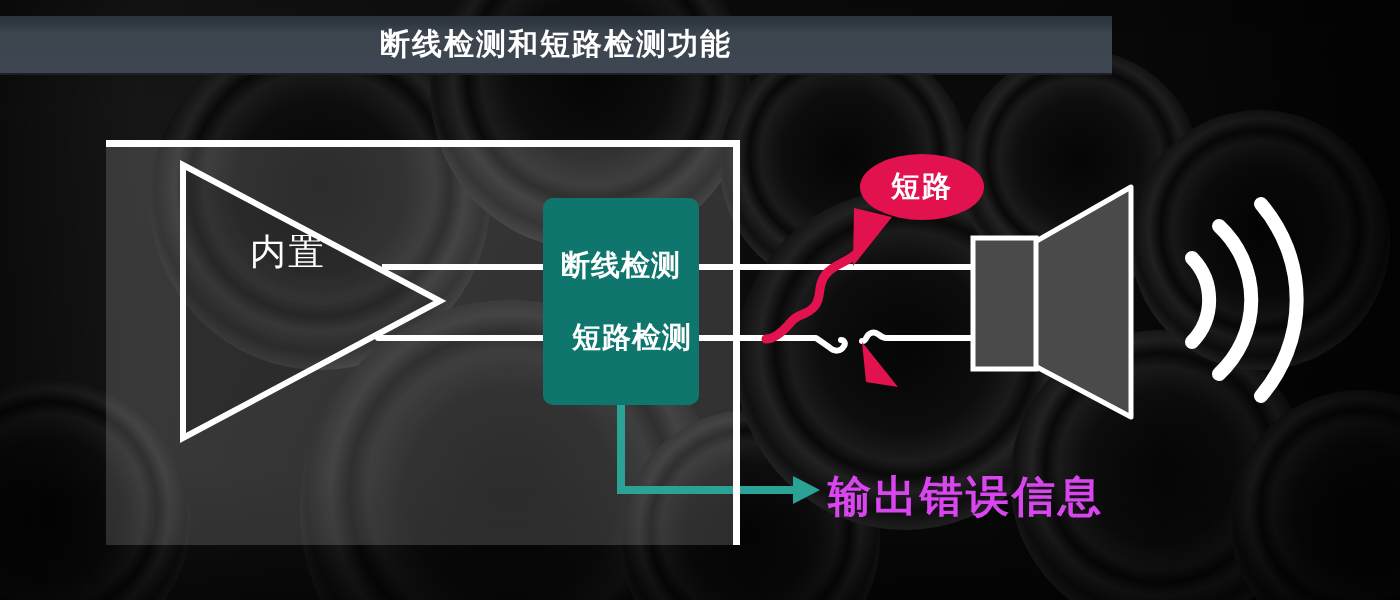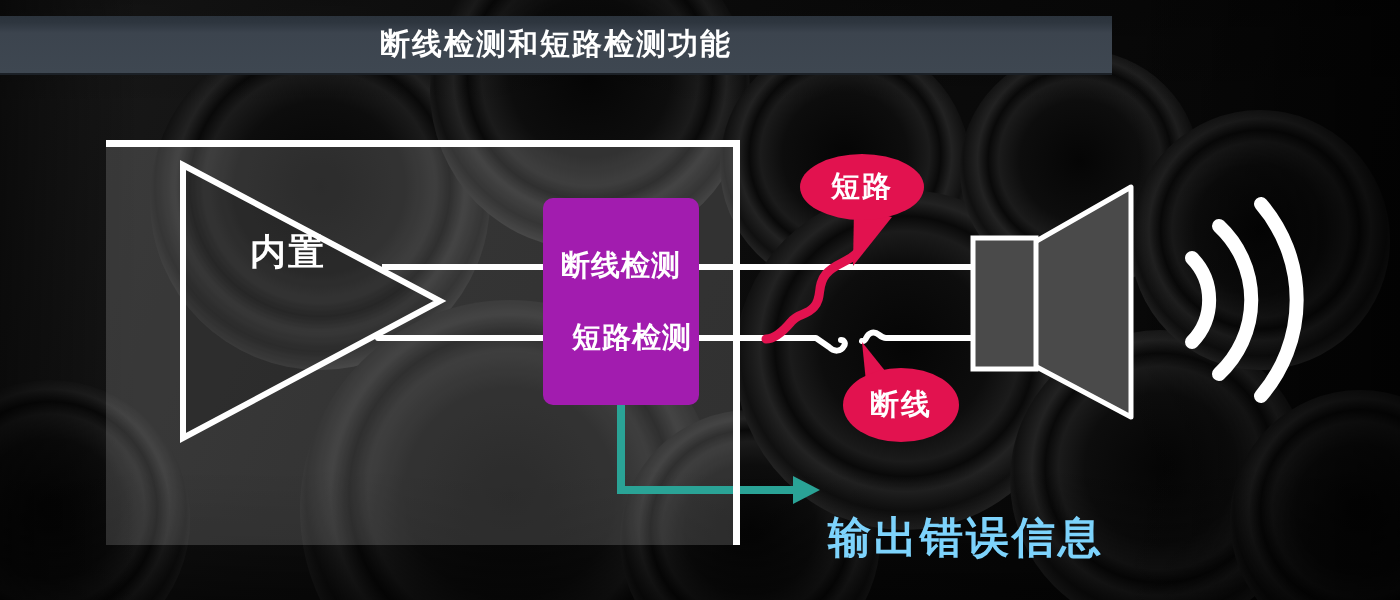--- a/index.html
+++ b/index.html
@@ -20,37 +20,37 @@
      background:linear-gradient(180deg,#2b333c 0%,#2e363f 12%,#3c444e 30%,#3e4751 100%);
      border-bottom:2px solid #1b2026;margin-top:16px;}
   .header .title{color:#ffffff;font-size:30px;font-weight:bold;letter-spacing:2px;}
   
   .sysbox{position:absolute;left:106px;top:140px;width:634px;height:405px;z-index:3;
      background:rgba(255,255,255,0.155);}
   
   .diag{position:absolute;inset:0;z-index:4;}
   
   .detector{position:absolute;left:543px;top:198px;width:156px;height:207px;z-index:5;
-     background:#a21caf;border-radius:10px;}
+     background:#0f766e;border-radius:10px;}
   .detector .lbl{position:absolute;left:0;width:100%;text-align:center;color:#fff;
      font-size:29px;font-weight:bold;line-height:30px;letter-spacing:1px;}
   .detector .lbl.l1{top:52px;}
   .detector .lbl.l2{top:124px;padding-left:11px;}
   
   .ampLabel{position:absolute;left:193px;top:231px;width:190px;z-index:7;color:#fff;
-     font-size:36px;font-weight:bold;line-height:42px;text-align:center;letter-spacing:2px;}
+     font-size:36px;font-weight:normal;line-height:42px;text-align:center;letter-spacing:2px;}
   
   .bubble{position:absolute;z-index:6;border-radius:50%;background:#e2124f;
      display:flex;align-items:center;justify-content:center;color:#fff;
      font-size:29px;font-weight:bold;letter-spacing:2px;}
-  .bubble.short{left:800px;top:154px;width:124px;height:66px;}
+  .bubble.short{left:860px;top:154px;width:124px;height:66px;}
   .bubble.break{left:843px;top:368px;width:116px;height:74px;}
   
-  .outLabel{position:absolute;left:828px;top:468px;z-index:7;color:#7dd3fc;
-     font-size:43px;font-weight:bold;letter-spacing:3px;margin-top:41px;}
+  .outLabel{position:absolute;left:828px;top:468px;z-index:7;color:#d946ef;
+     font-size:43px;font-weight:bold;letter-spacing:3px;}
 </style>
 </head>
 <body>
 
 <div class="page">
 
   <div class="photo"></div>
   <div class="spk" style="left:150px;top:30px;width:340px;height:340px;"></div>
   <div class="spk" style="left:430px;top:-70px;width:320px;height:320px;"></div>
   <div class="spk" style="left:300px;top:300px;width:420px;height:420px;"></div>
@@ -102,23 +102,20 @@
     <div class="lbl l2">短路检测</div>
   </div>
 
   <div class="ampLabel">
     <div>内置</div>
   </div>
 
   <div class="bubble short">
     <span>短路</span>
   </div>
-  <div class="bubble break">
-    <span>断线</span>
-  </div>
 
   <div class="outLabel">输出错误信息</div>
 
   <div class="header">
     <div class="title">断线检测和短路检测功能</div>
   </div>
 
 </div>
 
 </body></html>

